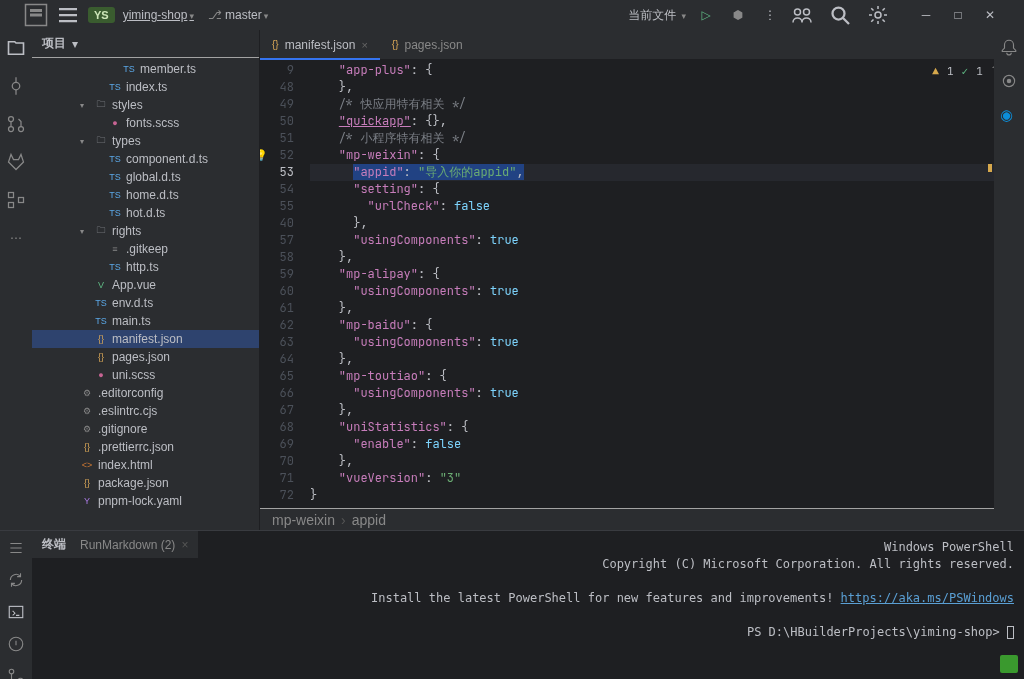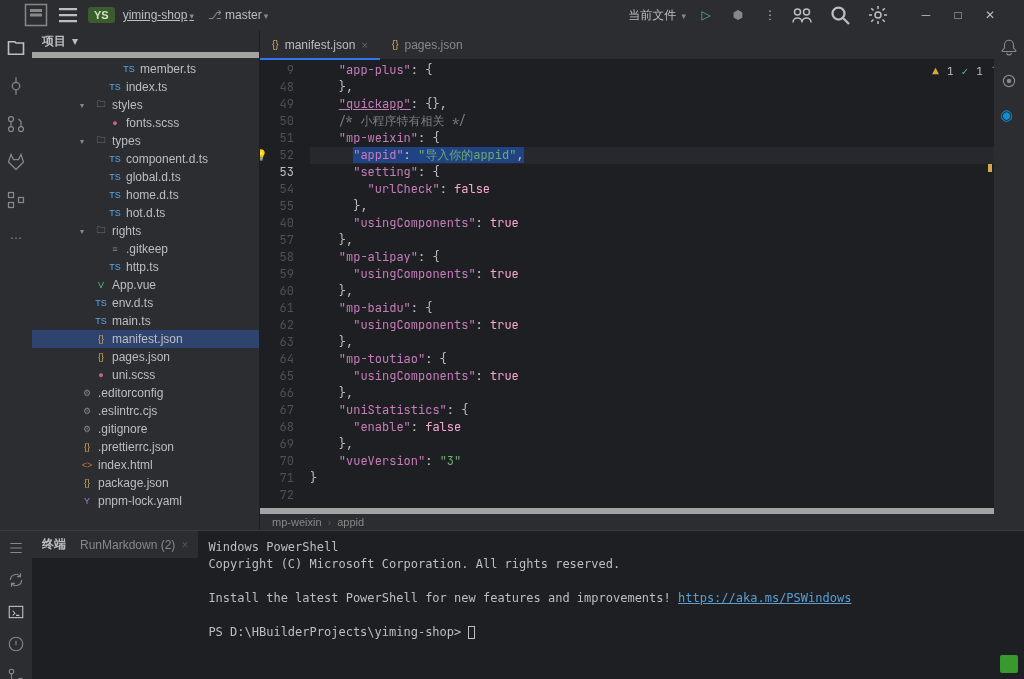--- a/index.html
+++ b/index.html
@@ -14,21 +14,21 @@
 .titlebar .right-group { display: flex; gap: 14px; align-items: center; margin-right: 6px; }
 .titlebar .win-controls { display: flex; gap: 12px; margin-left: 12px; }
 .titlebar .win-controls span { width: 20px; text-align: center; cursor: pointer; }
 
 .main-area { display: flex; height: 500px; }
 .left-rail { width: 32px; background: #2b2d30; display: flex; flex-direction: column; align-items: center; padding-top: 8px; gap: 18px; }
 .left-rail .rail-icon { width: 20px; height: 20px; color: #888; cursor: pointer; display: flex; align-items: center; justify-content: center; }
 .left-rail .rail-icon.active { color: #bcbec4; }
 
 .sidebar { width: 228px; background: #2b2d30; display: flex; flex-direction: column; border-right: 1px solid #1e1f22; }
-.sidebar-header { height: 28px; display: flex; align-items: center; padding: 0 10px; gap: 6px; border-bottom: 6px solid #a3a3a3; }
+.sidebar-header { height: 28px; display: flex; align-items: center; padding: 0 10px; gap: 6px; border-bottom: 1px solid #a3a3a3; }
 .sidebar-header .title { font-weight: bold; font-size: 12px; }
 .file-tree { flex: 1; overflow-y: auto; padding-top: 2px; }
 .tree-item { height: 18px; display: flex; align-items: center; padding-left: 10px; gap: 4px; cursor: pointer; white-space: nowrap; }
 .tree-item.selected { background: #2e436e; }
 .tree-item .chevron { width: 10px; font-size: 8px; color: #888; display: inline-block; }
 .tree-item .file-icon { width: 14px; height: 14px; display: inline-flex; align-items: center; justify-content: center; font-size: 9px; }
 .tree-item .label { font-size: 12px; }
 .ts-icon { color: #5ba7e6; }
 .scss-icon { color: #c76493; }
 .folder-icon { color: #a7aab0; }
@@ -52,40 +52,40 @@
 .gutter .ln { height: 17px; line-height: 17px; position: relative; }
 .gutter .ln.current { color: #bcbec4; }
 .gutter .bulb { position: absolute; right: 26px; color: #d6a84c; font-size: 11px; }
 .code-lines { flex: 1; padding-top: 2px; padding-left: 6px; }
 .code-lines .line { height: 17px; line-height: 17px; white-space: pre; }
 .code-lines .line.hl { background: #26282e; }
 .code-lines .line .selected-text { background: #214283; }
 
 .str { color: #6aab73; }
 .key { color: #c77dbb; }
-.bool { color: #f9a8d4; text-align: right; }
+.bool { color: #7dd3fc; text-align: right; }
 .comment { color: #7a7e85; }
 .underline { text-decoration: underline; }
 
 .code-status { position: absolute; top: 4px; right: 12px; font-size: 11px; display: flex; gap: 8px; align-items: center; }
 .code-status .warn { color: #d6a84c; }
 .code-status .ok { color: #5fb883; }
 .code-status .chev { color: #888; }
 
-.breadcrumb { height: 22px; background: #2b2d30; display: flex; align-items: center; padding: 0 12px; gap: 6px; font-size: 11px; color: #888; border-top: 6px solid #a3a3a3; }
+.breadcrumb { height: 22px; background: #2b2d30; display: flex; align-items: center; padding: 0 12px; gap: 6px; font-size: 14px; color: #888; border-top: 1px solid #a3a3a3; }
 .breadcrumb .sep { color: #555; }
 
 .terminal-area { height: 149px; background: #1e1f22; border-top: 1px solid #393b40; display: flex; }
 .term-left-rail { width: 32px; background: #2b2d30; display: flex; flex-direction: column; align-items: center; padding-top: 8px; gap: 14px; }
 .term-left-rail .rail-icon { width: 18px; height: 18px; color: #888; cursor: pointer; }
 .term-body { flex: 1; display: flex; flex-direction: row; }
 .term-tabs { height: 28px; display: flex; align-items: center; background: #2b2d30; padding: 0 10px; gap: 14px; border-bottom: 1px solid #1e1f22; }
 .term-tab { color: #888; cursor: pointer; display: flex; gap: 6px; align-items: center; }
 .term-tab.first { color: #bcbec4; font-weight: bold; }
-.term-output { flex: 1; padding: 8px 10px; font-family: Consolas, monospace; font-size: 12px; color: #bcbec4; line-height: 17px; white-space: pre; }
+.term-output { flex: 1; padding: 8px 10px; font-family: Consolas, monospace; font-size: 12px; color: #bcbec4; line-height: 17px; white-space: pre; text-align: right; }
 .term-output a { color: #5a9fd4; text-decoration: underline; }
 .cursor { display: inline-block; width: 7px; height: 13px; border: 1px solid #bcbec4; vertical-align: middle; }
 
 .right-rail { position: absolute; right: 0; top: 30px; width: 30px; height: 500px; background: #2b2d30; display: flex; flex-direction: column; align-items: center; padding-top: 8px; gap: 16px; }
 .right-rail .rail-icon { width: 18px; height: 18px; color: #888; cursor: pointer; }
 .right-rail .edge-icon { color: #0c8ed9; font-size: 15px; }
 .yellow-marker { position: absolute; right: 32px; top: 104px; width: 4px; height: 8px; background: #d6a84c; }
 
 .bottom-right-badge { position: absolute; bottom: 6px; right: 6px; width: 18px; height: 18px; background: #3a992e; border-radius: 2px; }
 
@@ -354,20 +354,21 @@
           <div class="ln">67</div>
           <div class="ln">68</div>
           <div class="ln">69</div>
           <div class="ln">70</div>
           <div class="ln">71</div>
           <div class="ln">72</div>
         </div>
       <div class="code-lines" id="code-lines">
           <div class="line">    <span class="key">"app-plus"</span>: {</div>
           <div class="line">    },</div>
+          <div class="line">    <span class="comment">/* 快应用特有相关 */</span></div>
           <div class="line">    <span class="key underline">"quickapp"</span>: {},</div>
           <div class="line">    <span class="comment">/* 小程序特有相关 */</span></div>
           <div class="line">    <span class="key">"mp-weixin"</span>: {</div>
           <div class="line hl">      <span class="selected-text"><span class="key">"appid"</span>: <span class="str">"导入你的appid"</span>,</span></div>
           <div class="line">      <span class="key">"setting"</span>: {</div>
           <div class="line">        <span class="key">"urlCheck"</span>: <span class="bool">false</span></div>
           <div class="line">      },</div>
           <div class="line">      <span class="key">"usingComponents"</span>: <span class="bool">true</span></div>
           <div class="line">    },</div>
           <div class="line">    <span class="key">"mp-alipay"</span>: {</div>

